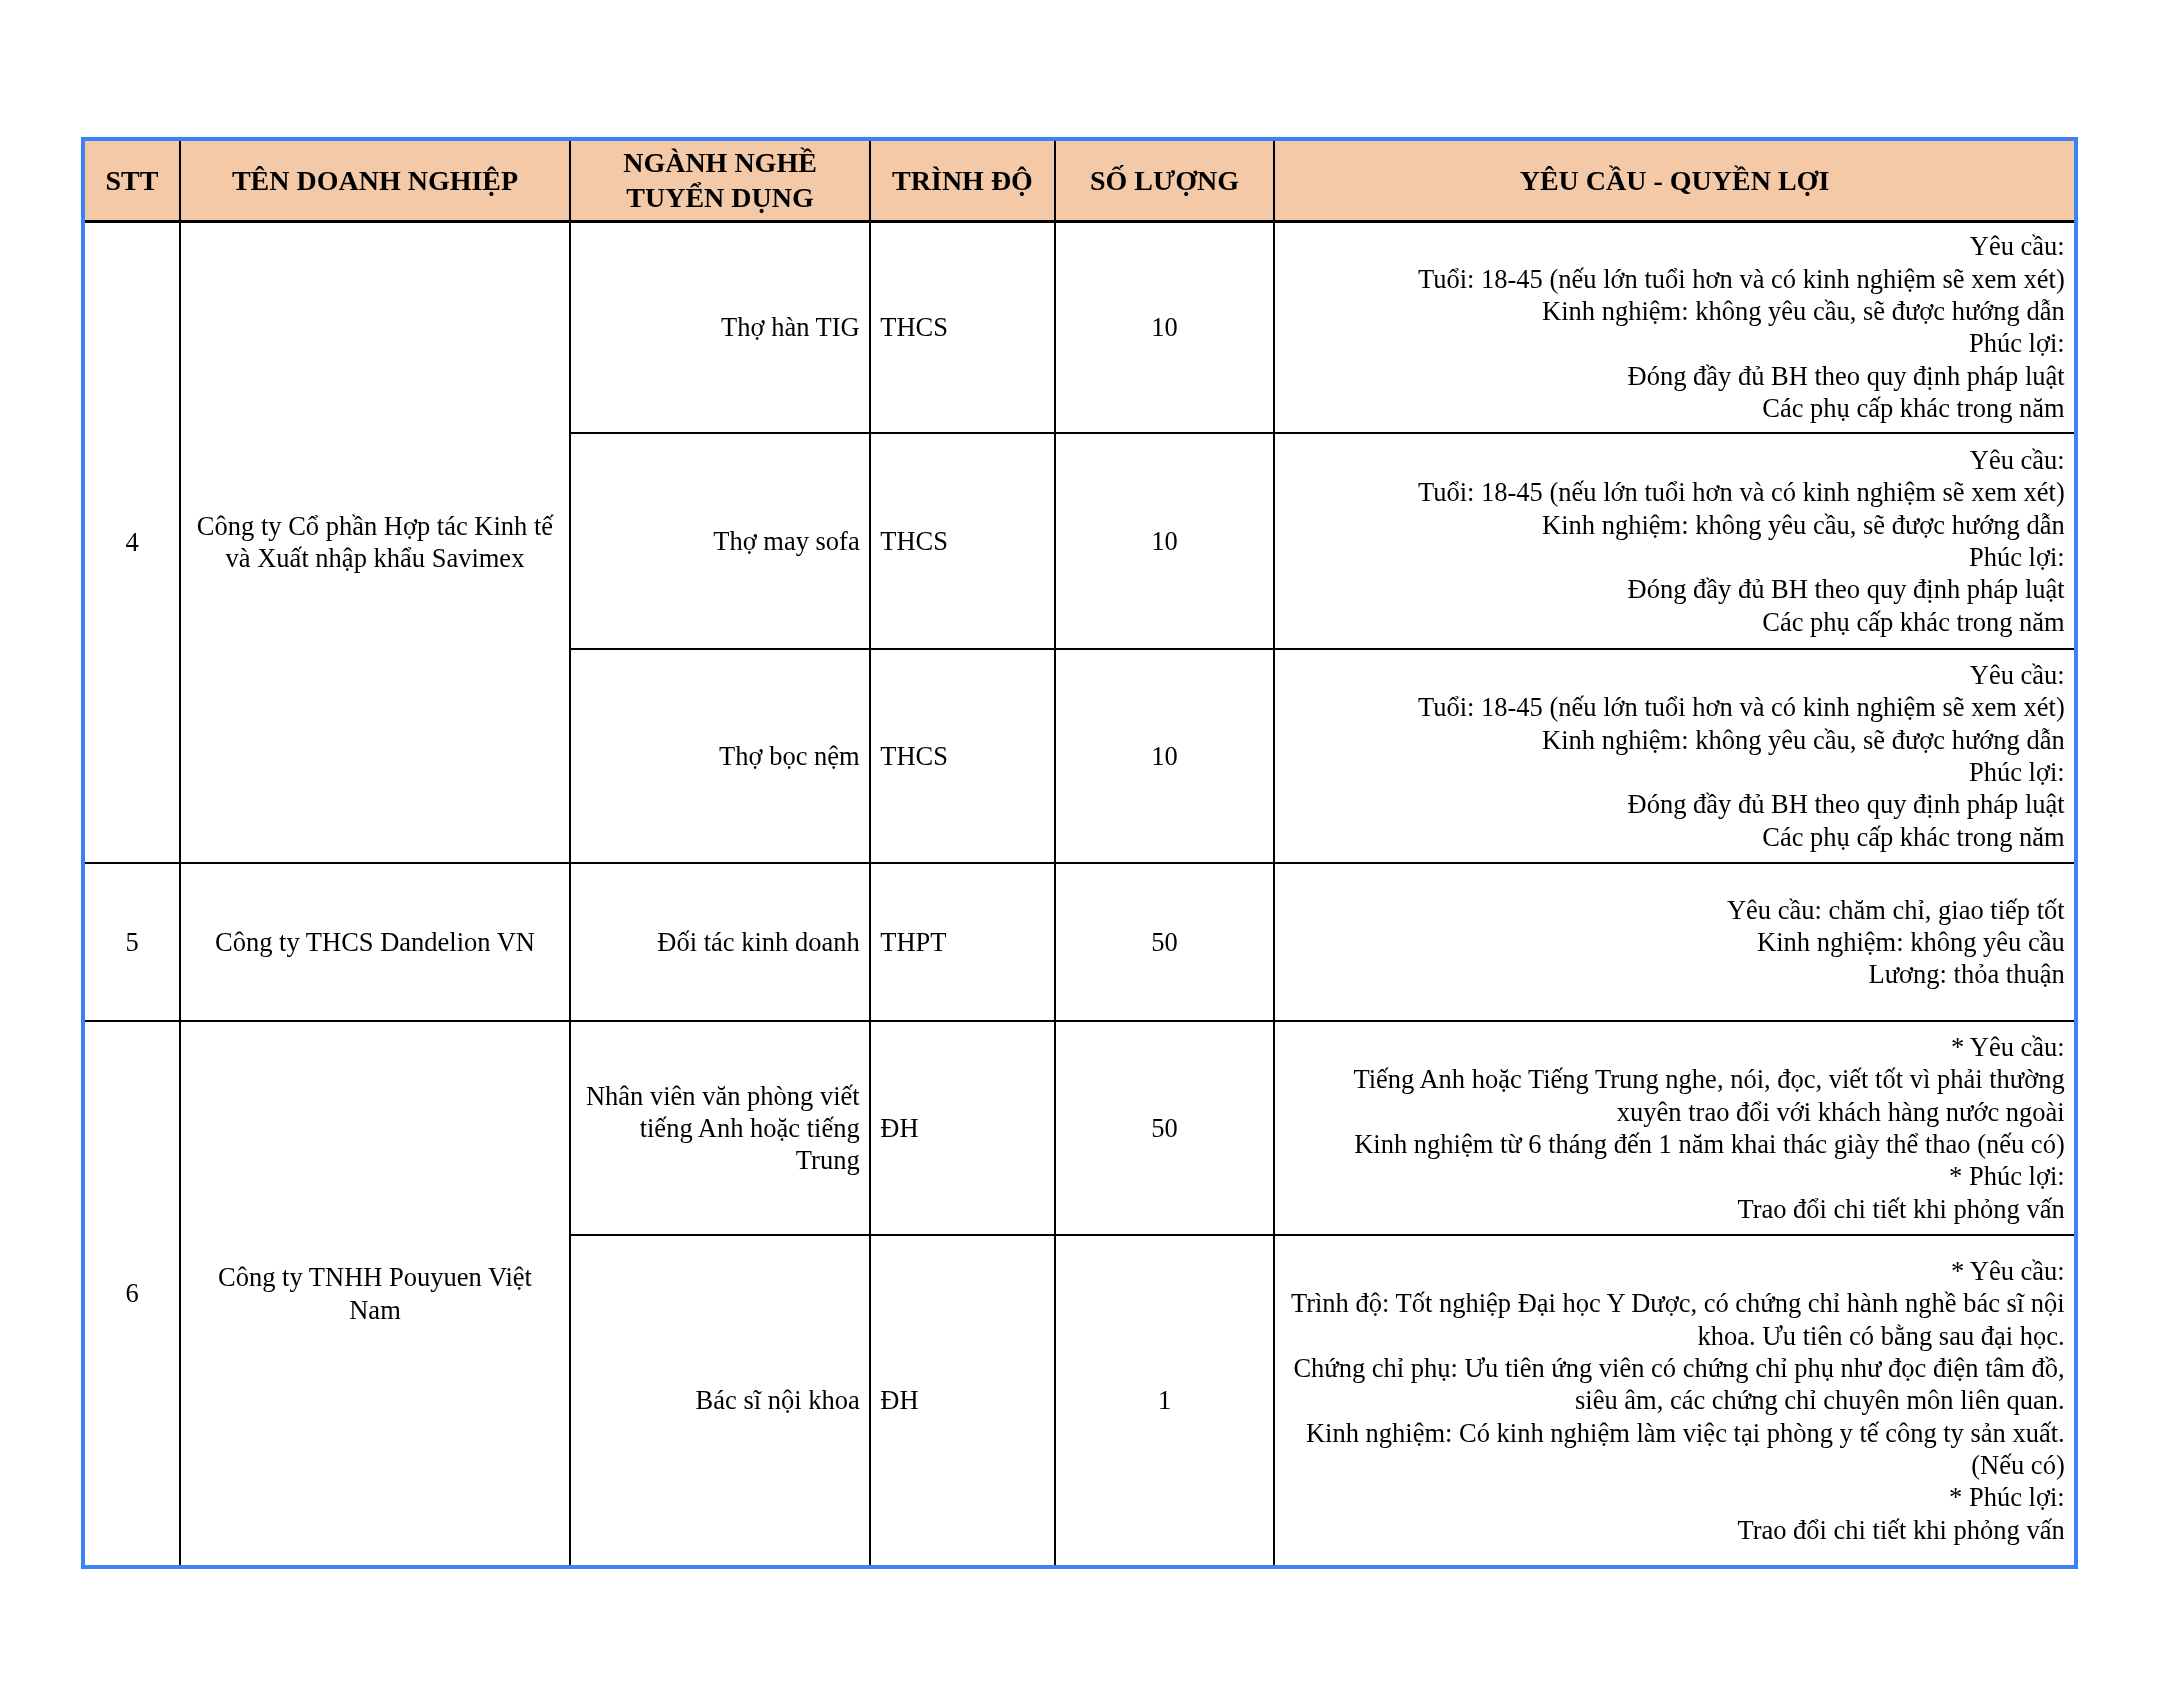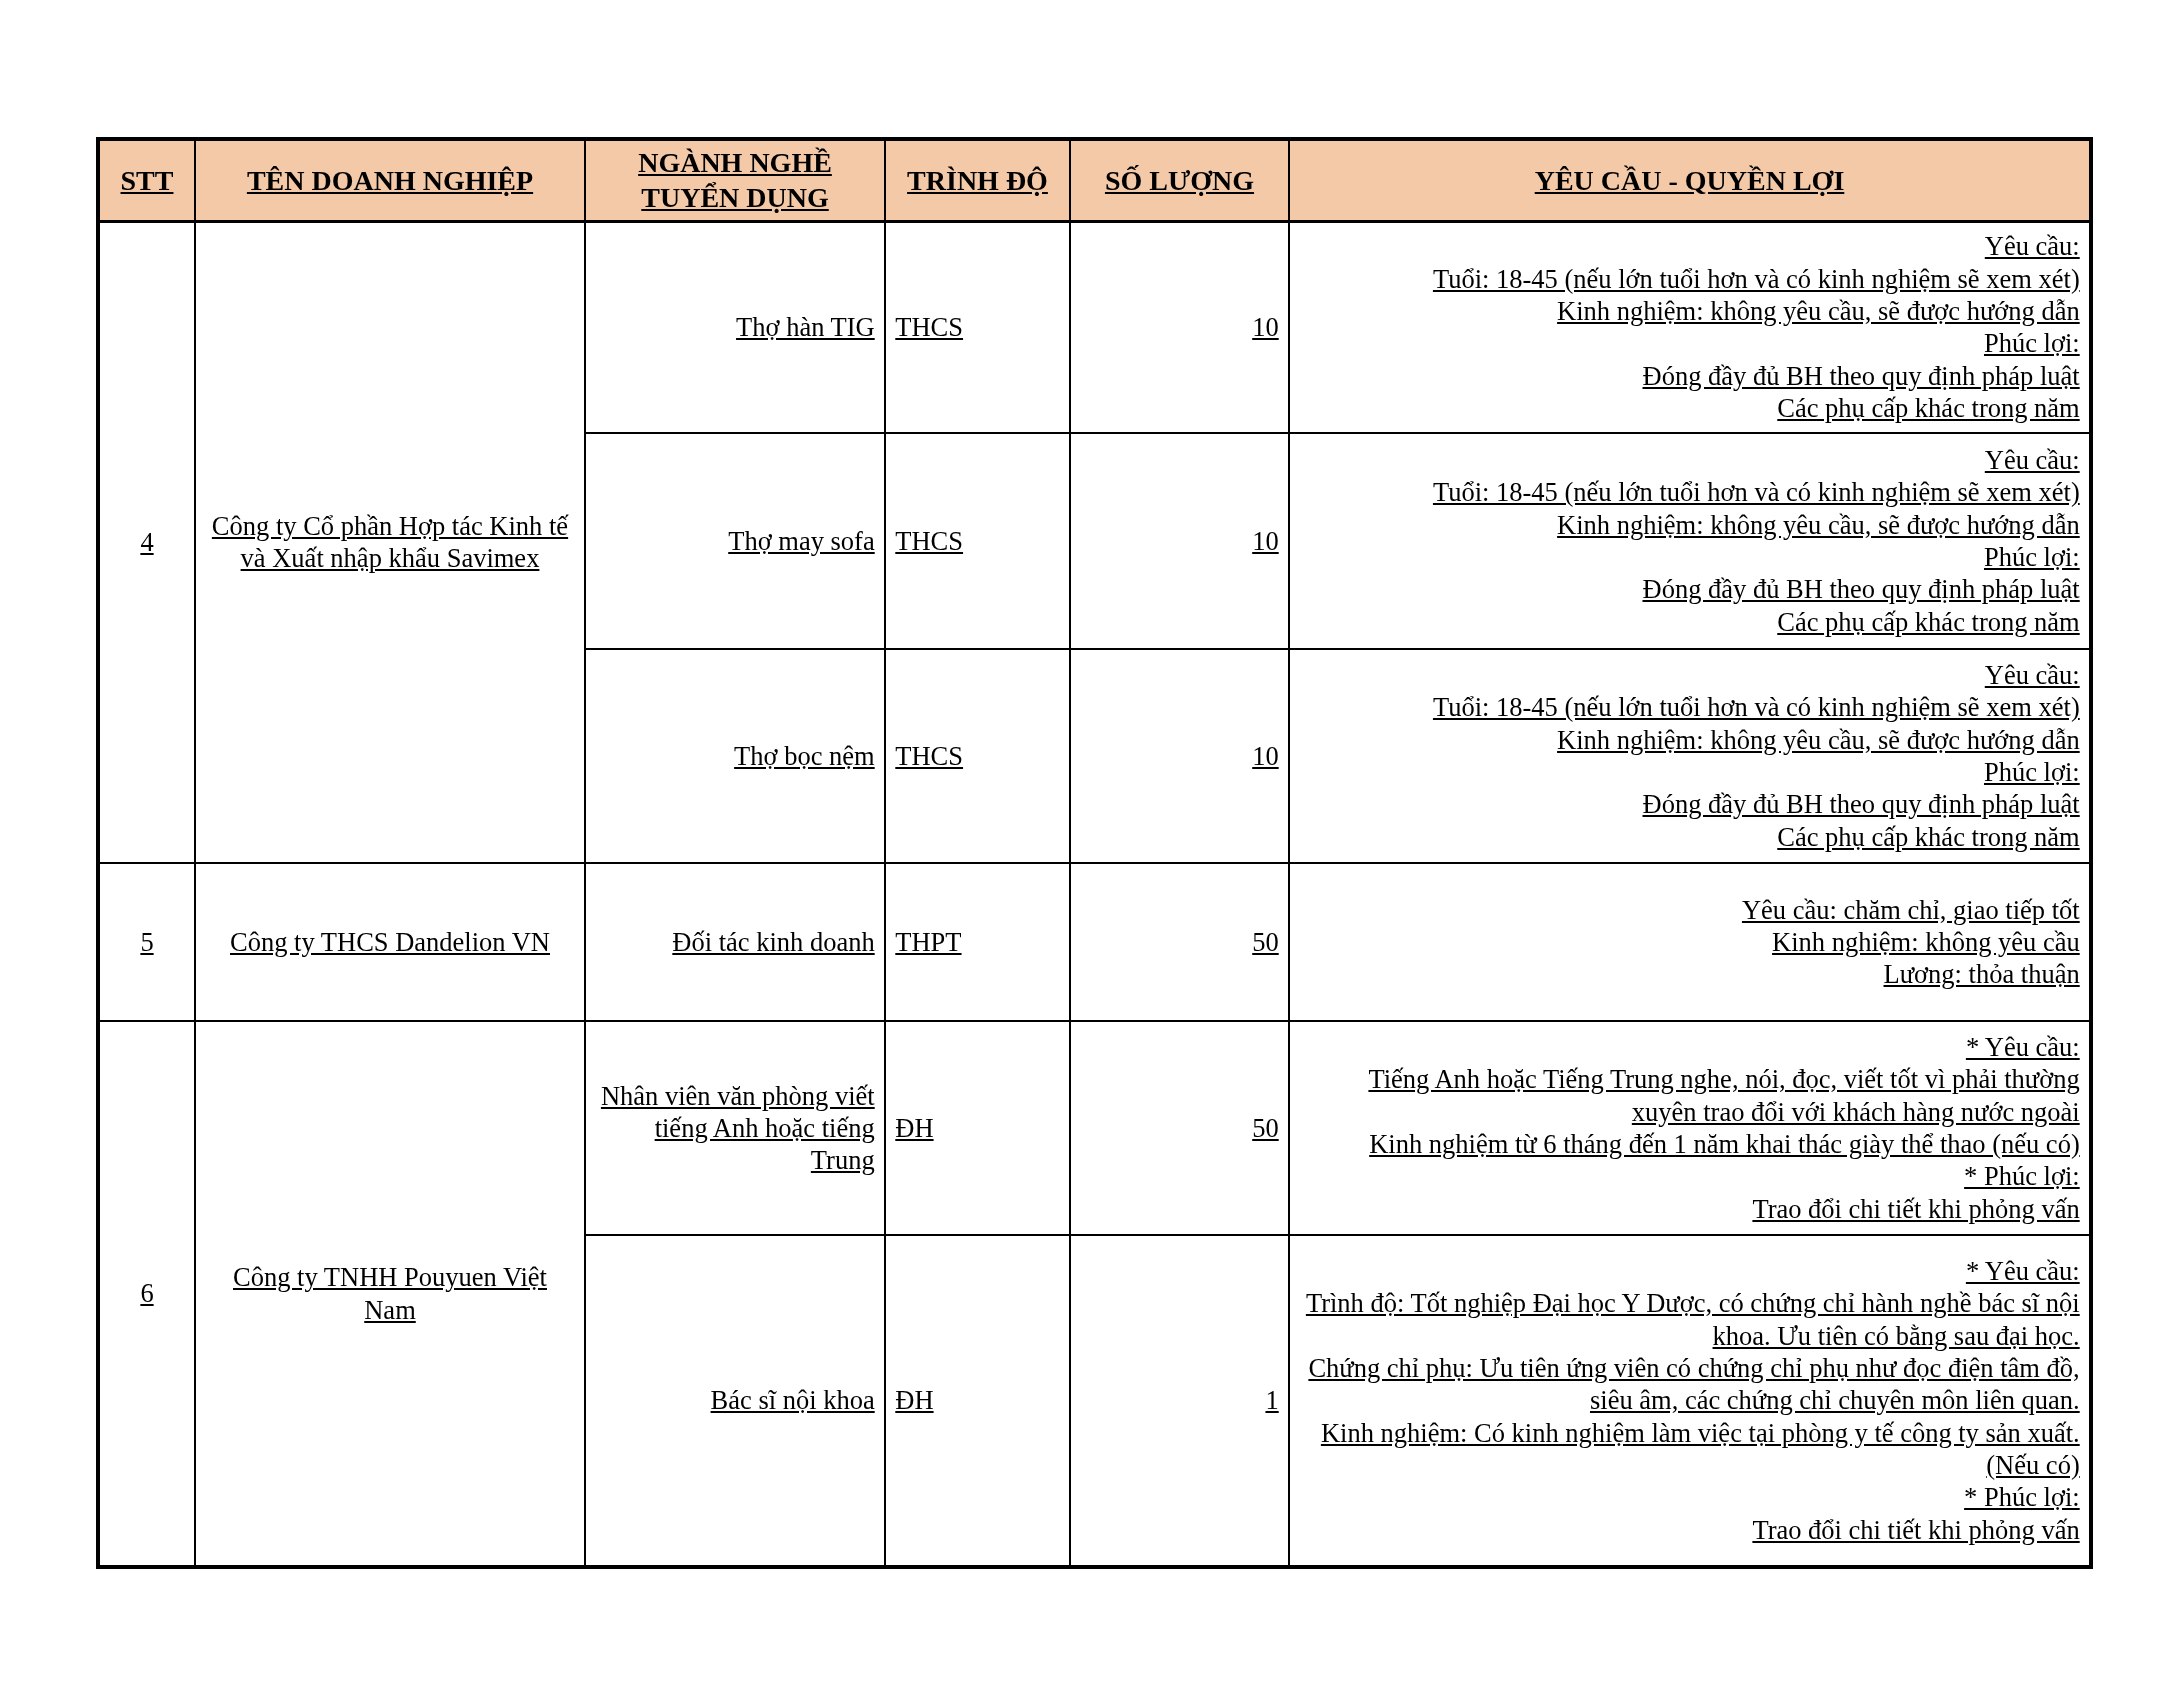--- a/index.html
+++ b/index.html
@@ -11,27 +11,26 @@
     position: relative;
     width: 2183px;
     height: 1687px;
     background: #ffffff;
     overflow: hidden;
     font-family: "Liberation Serif", "DejaVu Serif", serif;
     color: #000000;
   }
   table.recruit {
     position: absolute;
-    left: 96px;
+    left: 81px;
     top: 137px;
     width: 1994px;
     border-collapse: collapse;
     table-layout: fixed;
-    border: 4px solid #000000;
-    text-decoration: underline;
+    border: 4px solid #3b82f6;
   }
   table.recruit th,
   table.recruit td {
     border: 2px solid #000000;
     border-top-width: 2.6px;
     border-bottom-width: 2.6px;
     vertical-align: middle;
     font-size: 26.5px;
     line-height: 1.22;
     padding: 5.3px 9.3px;
@@ -50,21 +49,21 @@
   .r1 { height: 212px; }
   .r2 { height: 216px; }
   .r3 { height: 214px; }
   .r4 { height: 158px; }
   .r5 { height: 214px; }
   .r6 { height: 332px; }
   .c-stt { text-align: center; }
   .c-company { text-align: center; padding-left: 13.2px; padding-right: 13.2px; }
   .c-job { text-align: right; padding-left: 13.2px; padding-right: 13.2px; }
   .c-level { }
-  .c-qty { text-align: right; border-radius: 9px; }
+  .c-qty { text-align: center; border-radius: 9px; }
   .c-req {
     text-align: right;
     white-space: pre-line;
     padding-left: 10.6px;
     padding-right: 10.6px;
   }
 </style>
 </head>
 <body>
 

